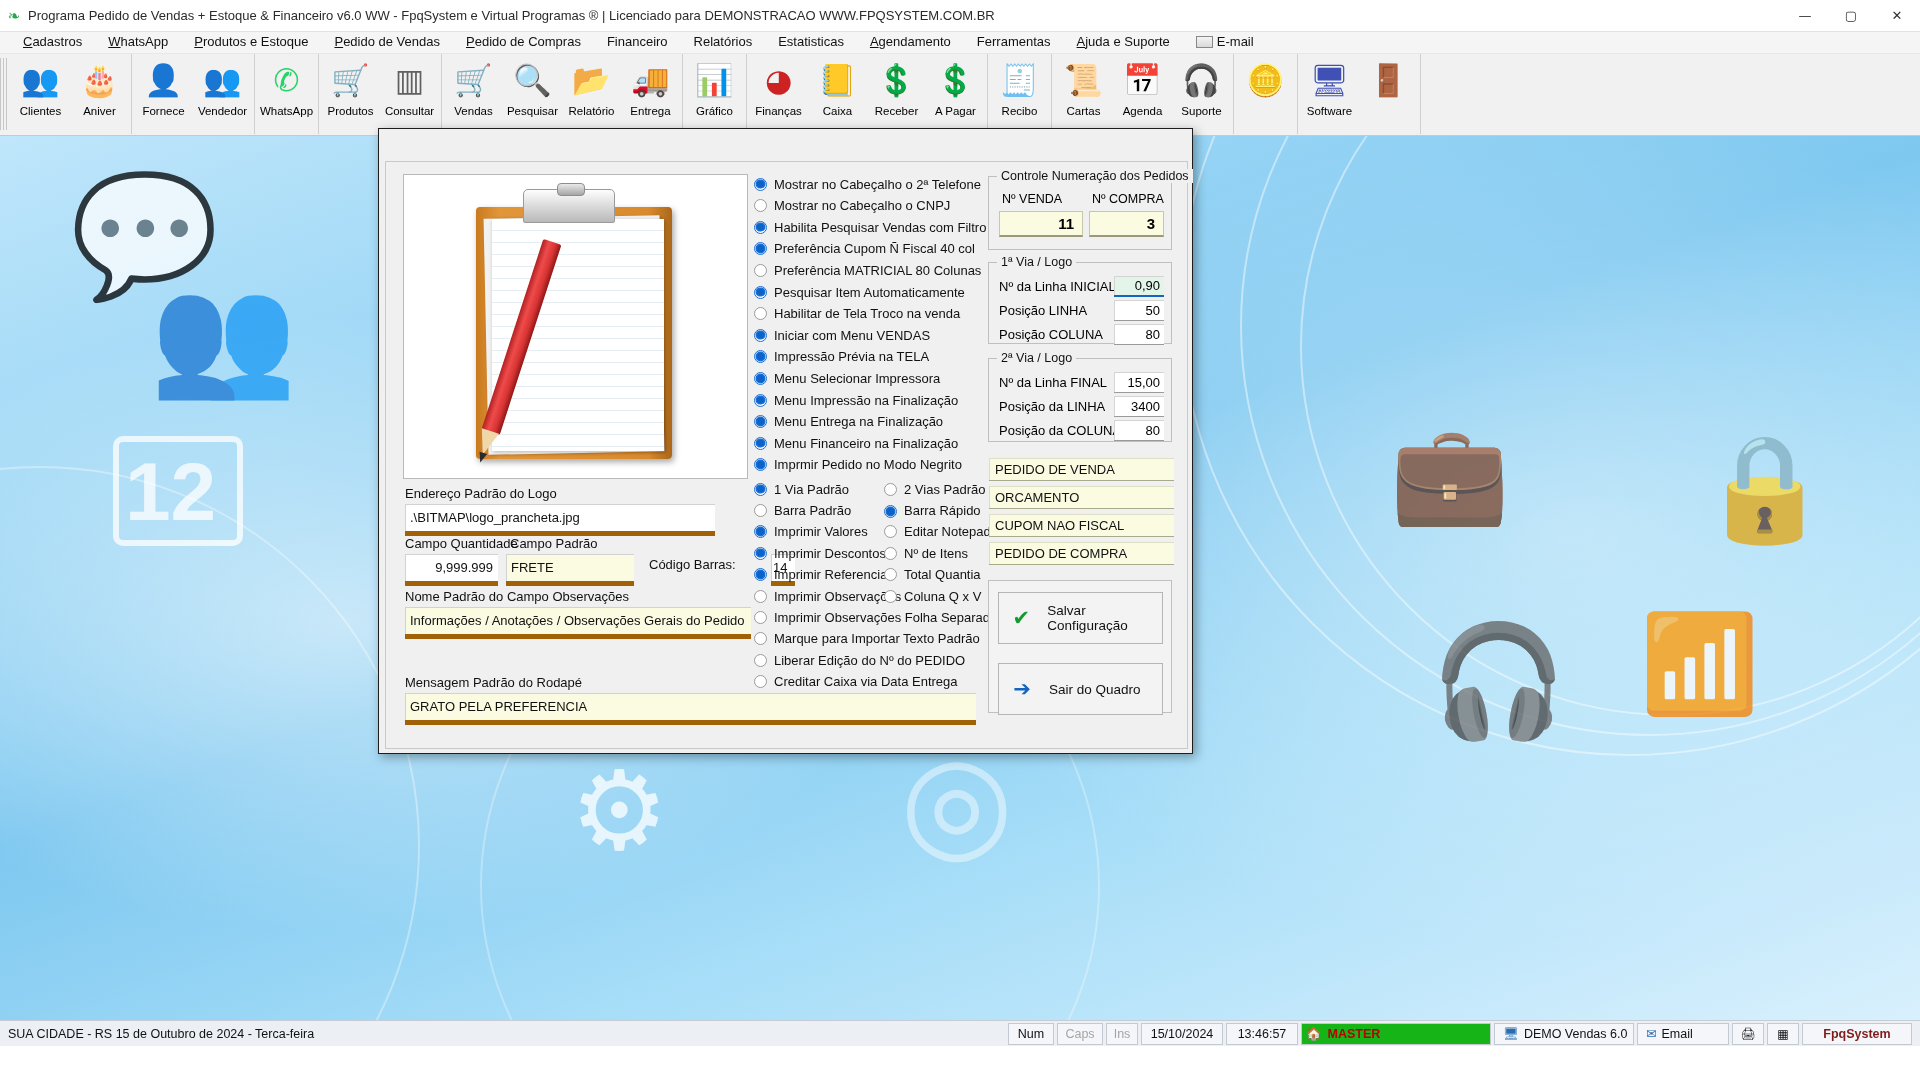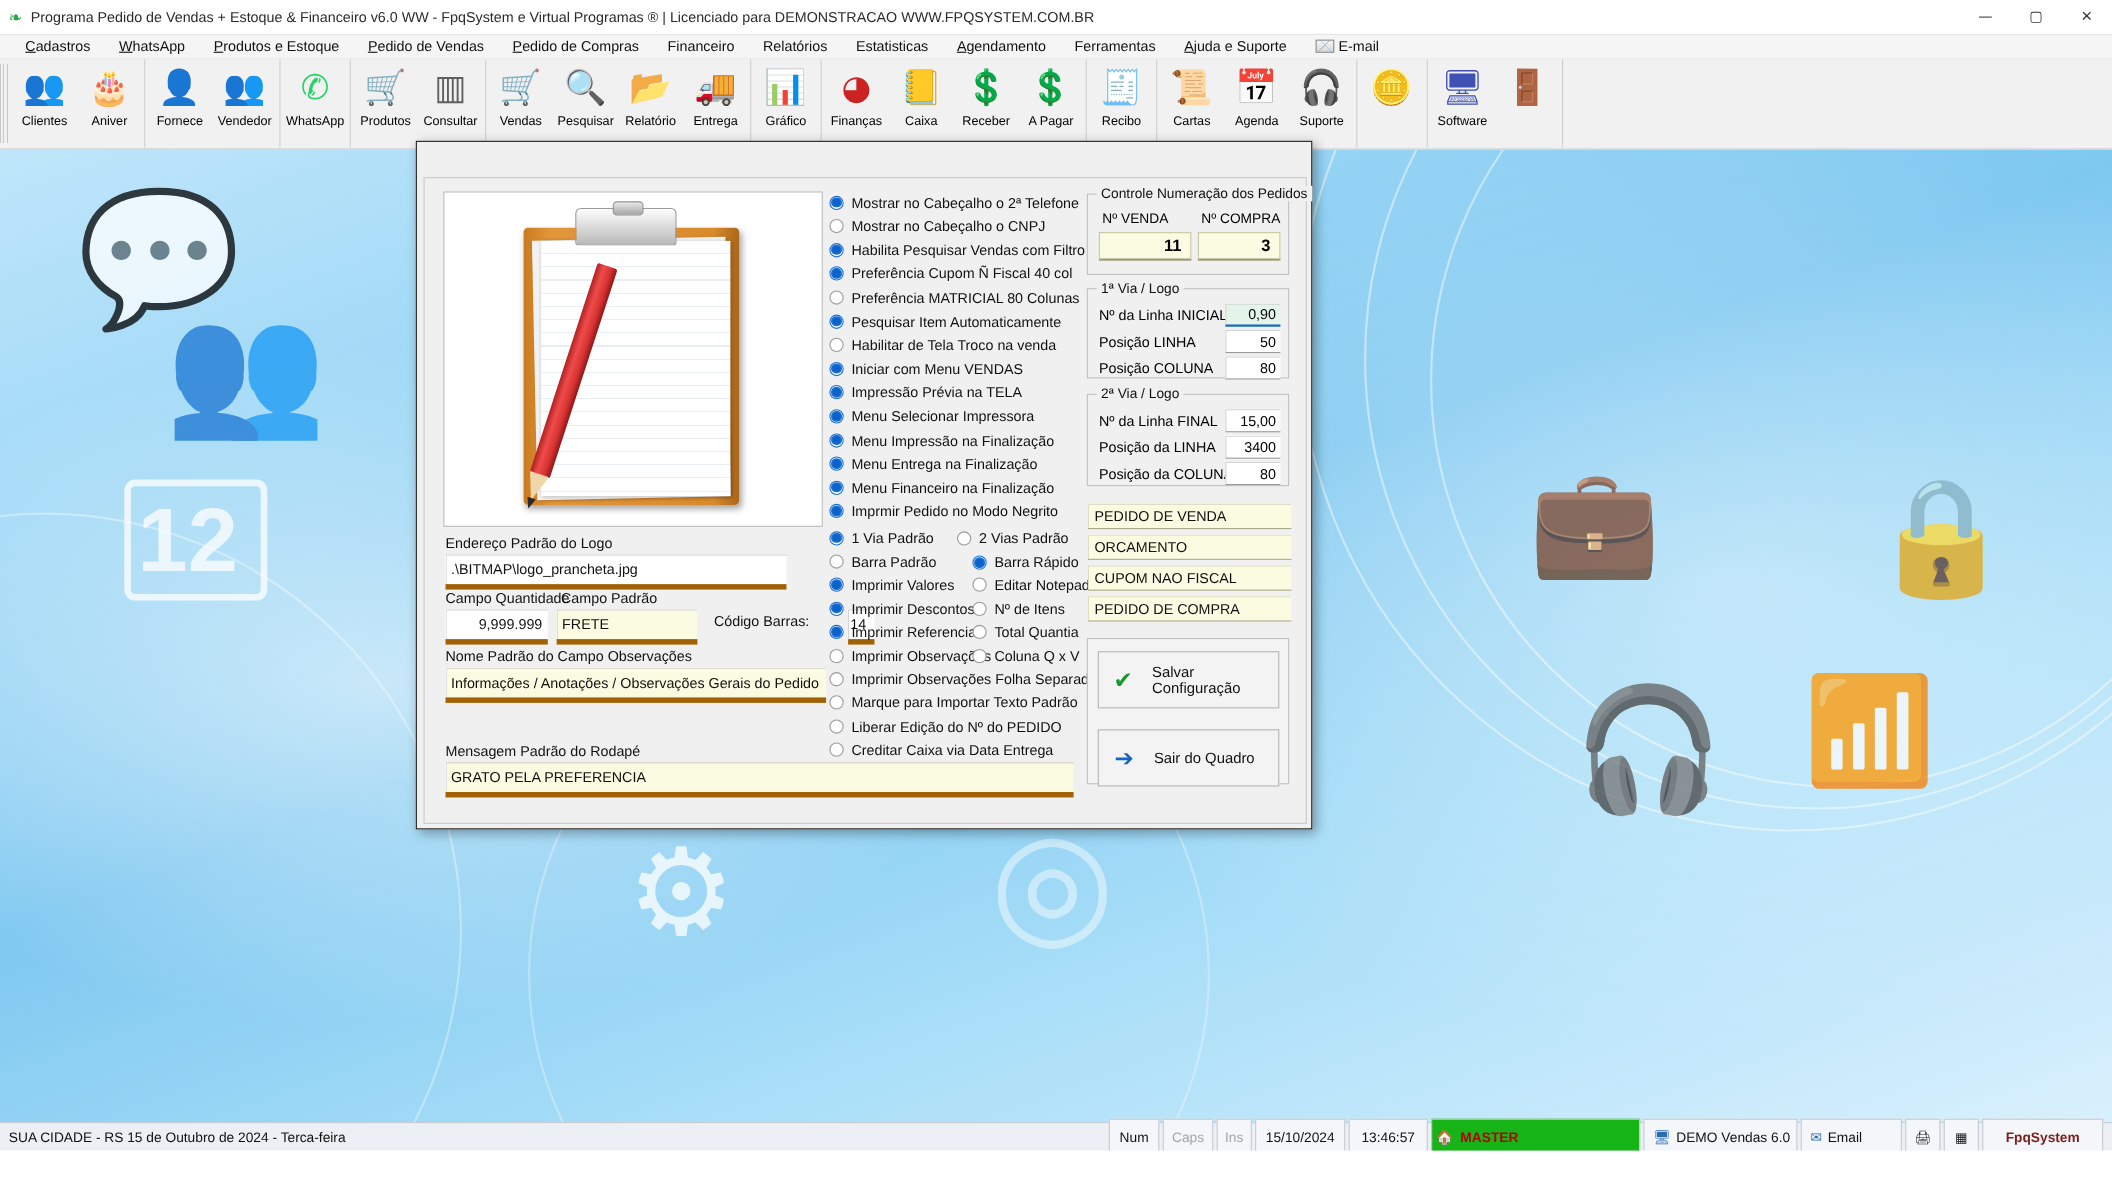--- a/index.html
+++ b/index.html
@@ -239,21 +239,21 @@
   }
 
   
   #statusbar {
     position:absolute; left:0; top:1020px; width:1920px; height:26px;
     background:#eceff3; border-top:1px solid #c6ccd4;
     display:flex; align-items:center; font-size:12.5px; color:#111;
   }
   .sb-cell {
     height:22px; display:flex; align-items:center; justify-content:center;
-    border:1px solid #c4cad2; background:#f4f6f9; margin-right:3px; padding:16px 8px;
+    border:1px solid #c4cad2; background:#f4f6f9; margin-right:3px; padding:4px 8px;
     white-space:nowrap;
   }
   .sb-cell.dim { color:#a5a5a5; }
   #sb-left { flex:1; padding-left:8px; }
   #taskbar-rest {
     position:absolute; left:0; top:1046px; width:1920px; height:34px;
     background:#ffffff;
   }
 </style>
 </head>
@@ -555,21 +555,21 @@
         <div class="radio-row" style="left: 368px; top: 488.2px;">
           <span class="radio"></span>
           <span class="radio-lbl">Liberar Edição do Nº do PEDIDO</span>
         </div>
         <div class="radio-row" style="left: 368px; top: 509.6px;">
           <span class="radio"></span>
           <span class="radio-lbl">Creditar Caixa via Data Entrega</span>
         </div>
       </div>
     <div id="opts-right">
-        <div class="radio-row" style="left: 484px; top: 317px;">
+        <div class="radio-row" style="left: 498px; top: 317px;">
           <span class="radio"></span>
           <span class="radio-lbl">2 Vias Padrão</span>
         </div>
         <div class="radio-row" style="left: 498px; top: 336px; align-items: flex-end;">
           <span class="radio on"></span>
           <span class="radio-lbl">Barra Rápido</span>
         </div>
         <div class="radio-row" style="left: 498px; top: 359.8px;">
           <span class="radio"></span>
           <span class="radio-lbl">Editar Notepad</span>

